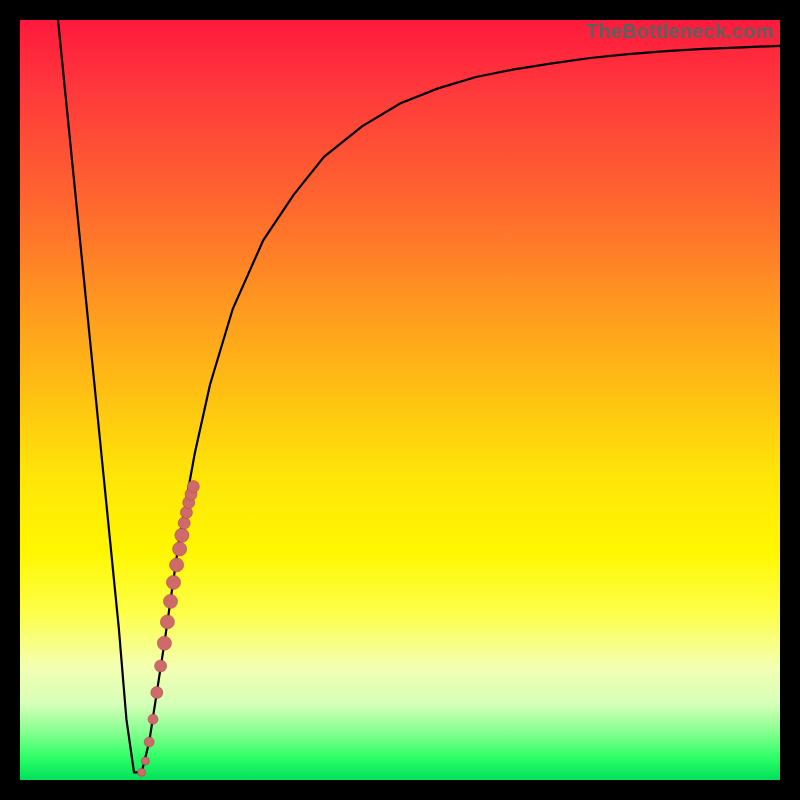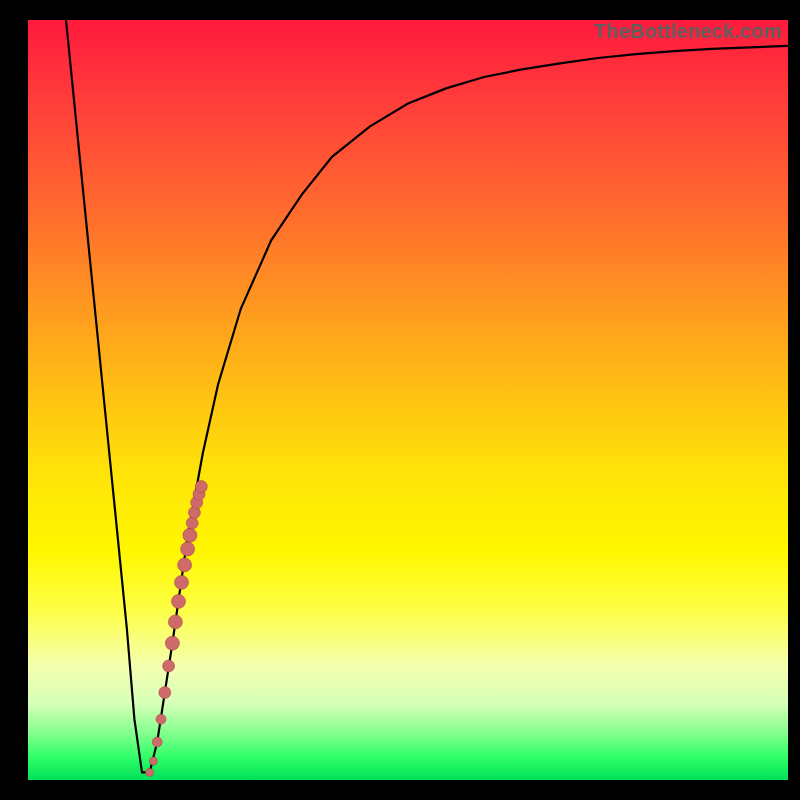--- a/index.html
+++ b/index.html
@@ -11,21 +11,20 @@
     overflow: hidden;
     font-family: Arial, Helvetica, sans-serif;
   }
   .frame {
     position: absolute;
     left: 20px;
     top: 20px;
     width: 760px;
     height: 760px;
     background: #e5e5e5;
-    margin-left: 8px;
   }
   .plot-clip {
     position: absolute;
     left: 0;
     top: 0;
     width: 760px;
     height: 760px;
     overflow: hidden;
   }
   .gradient {

